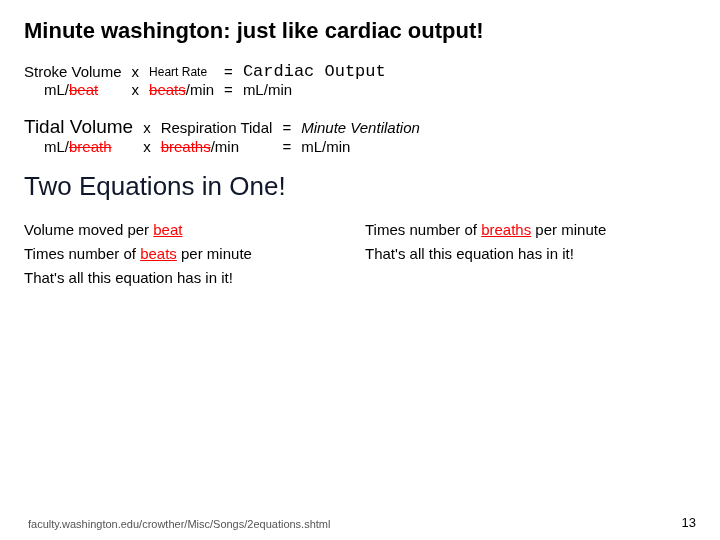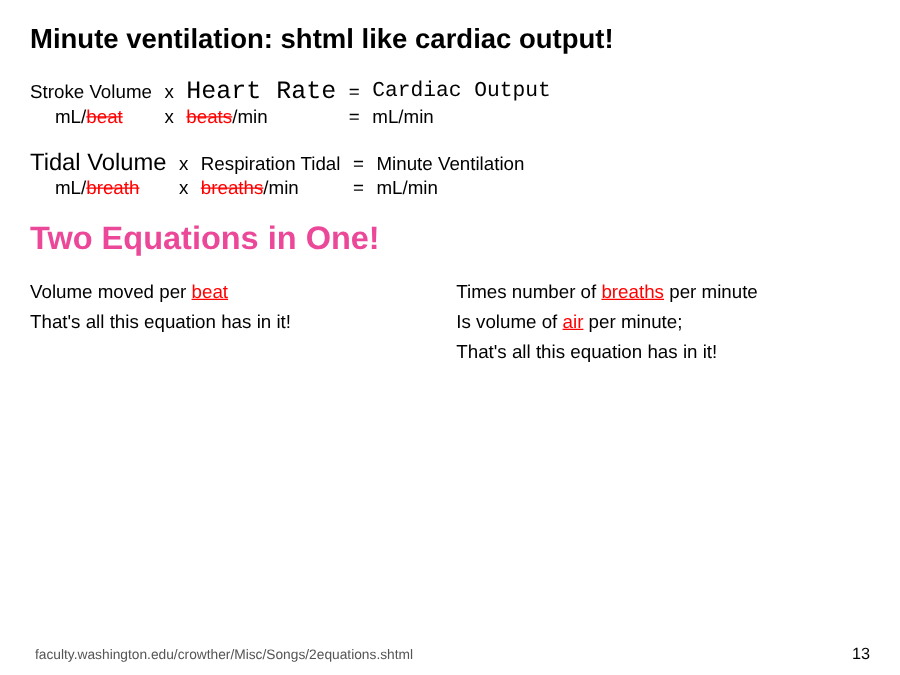--- a/index.html
+++ b/index.html
@@ -25,23 +25,23 @@
     .strikethrough {
       text-decoration: line-through;
       color: red;
     }
     .underline-red {
       text-decoration: underline;
       color: red;
     }
     .bold-heading {
       font-size: 26px;
-      font-weight: bold;
+      font-weight: normal;
       margin-bottom: 16px;
-      color: #ec4899;
+      color: #0f172a;
     }
     .two-col {
       display: grid;
       grid-template-columns: 1fr 1fr;
       gap: 10px;
       margin-bottom: 20px;
     }
     .col-block {
       font-size: 15px;
       line-height: 1.6;
@@ -63,28 +63,28 @@
       font-size: 13px;
       color: #000;
       text-align: right;
     }
   </style>
 </head>
 <body>
 
 <div class="main-container">
 
-  <div class="page-title">Minute ventilation: shtml like cardiac output!</div>
+  <div class="page-title">Minute washington: just like cardiac output!</div>
 
   <table style="border-collapse:collapse; margin-bottom: 6px;">
     <tbody>
         <tr>
       <td style="padding-right:10px; font-size:15px;">Stroke Volume</td>
       <td style="padding-right:10px; font-size:15px;">x</td>
-      <td style="padding-right:10px; font-size:20px;font-family:Liberation Mono, monospace;">Heart Rate</td>
+      <td style="padding-right:10px; font-size:12px;">Heart Rate</td>
       <td style="padding-right:10px; font-size:15px;">=</td>
       <td style="font-size:17px;font-family:Liberation Mono, monospace;">Cardiac Output</td>
     </tr>
     <tr>
       <td style="padding-right:10px; font-size:15px; padding-left:20px;">
         mL/<span class="strikethrough">beat</span>
       </td>
       <td style="padding-right:10px; font-size:15px;">x</td>
       <td style="padding-right:10px; font-size:15px;">
         <span class="strikethrough">beats</span>/min
@@ -97,21 +97,21 @@
 
   <div style="height:12px;"></div>
 
   <table style="border-collapse:collapse; margin-bottom: 16px;">
     <tbody>
         <tr>
       <td style="padding-right:10px; font-size:19px;">Tidal Volume</td>
       <td style="padding-right:10px; font-size:15px;">x</td>
       <td style="padding-right:10px; font-size:15px;">Respiration Tidal</td>
       <td style="padding-right:10px; font-size:15px;">=</td>
-      <td style="font-size:15px;">Minute Ventilation</td>
+      <td style="font-size:15px;font-style:italic;">Minute Ventilation</td>
     </tr>
     <tr>
       <td style="padding-right:10px; font-size:15px; padding-left:20px;">
         mL/<span class="strikethrough">breath</span>
       </td>
       <td style="padding-right:10px; font-size:15px;">x</td>
       <td style="padding-right:10px; font-size:15px;">
         <span class="strikethrough">breaths</span>/min
       </td>
       <td style="padding-right:10px; font-size:15px;">=</td>
@@ -121,29 +121,29 @@
     </table>
 
   <div class="bold-heading">Two Equations in One!</div>
 
   <div class="two-col">
 
     <div class="col-block">
       <p>
         <span>Volume moved per </span><span class="underline-red">beat</span>
       </p>
+      <p>
+        <span>Times number of </span><span class="underline-red">beats</span><span> per minute</span>
+      </p>
       <p>That's all this equation has in it!</p>
     </div>
 
     <div class="col-block">
       <p>
         <span>Times number of </span><span class="underline-red">breaths</span><span> per minute</span>
-      </p>
-      <p>
-        <span>Is volume of </span><span class="underline-red">air</span><span> per minute;</span>
       </p>
       <p>That's all this equation has in it!</p>
     </div>
   </div>
 
 </div>
 
 <div class="footer">faculty.washington.edu/crowther/Misc/Songs/2equations.shtml</div>
 <div class="page-num">13</div>
 

